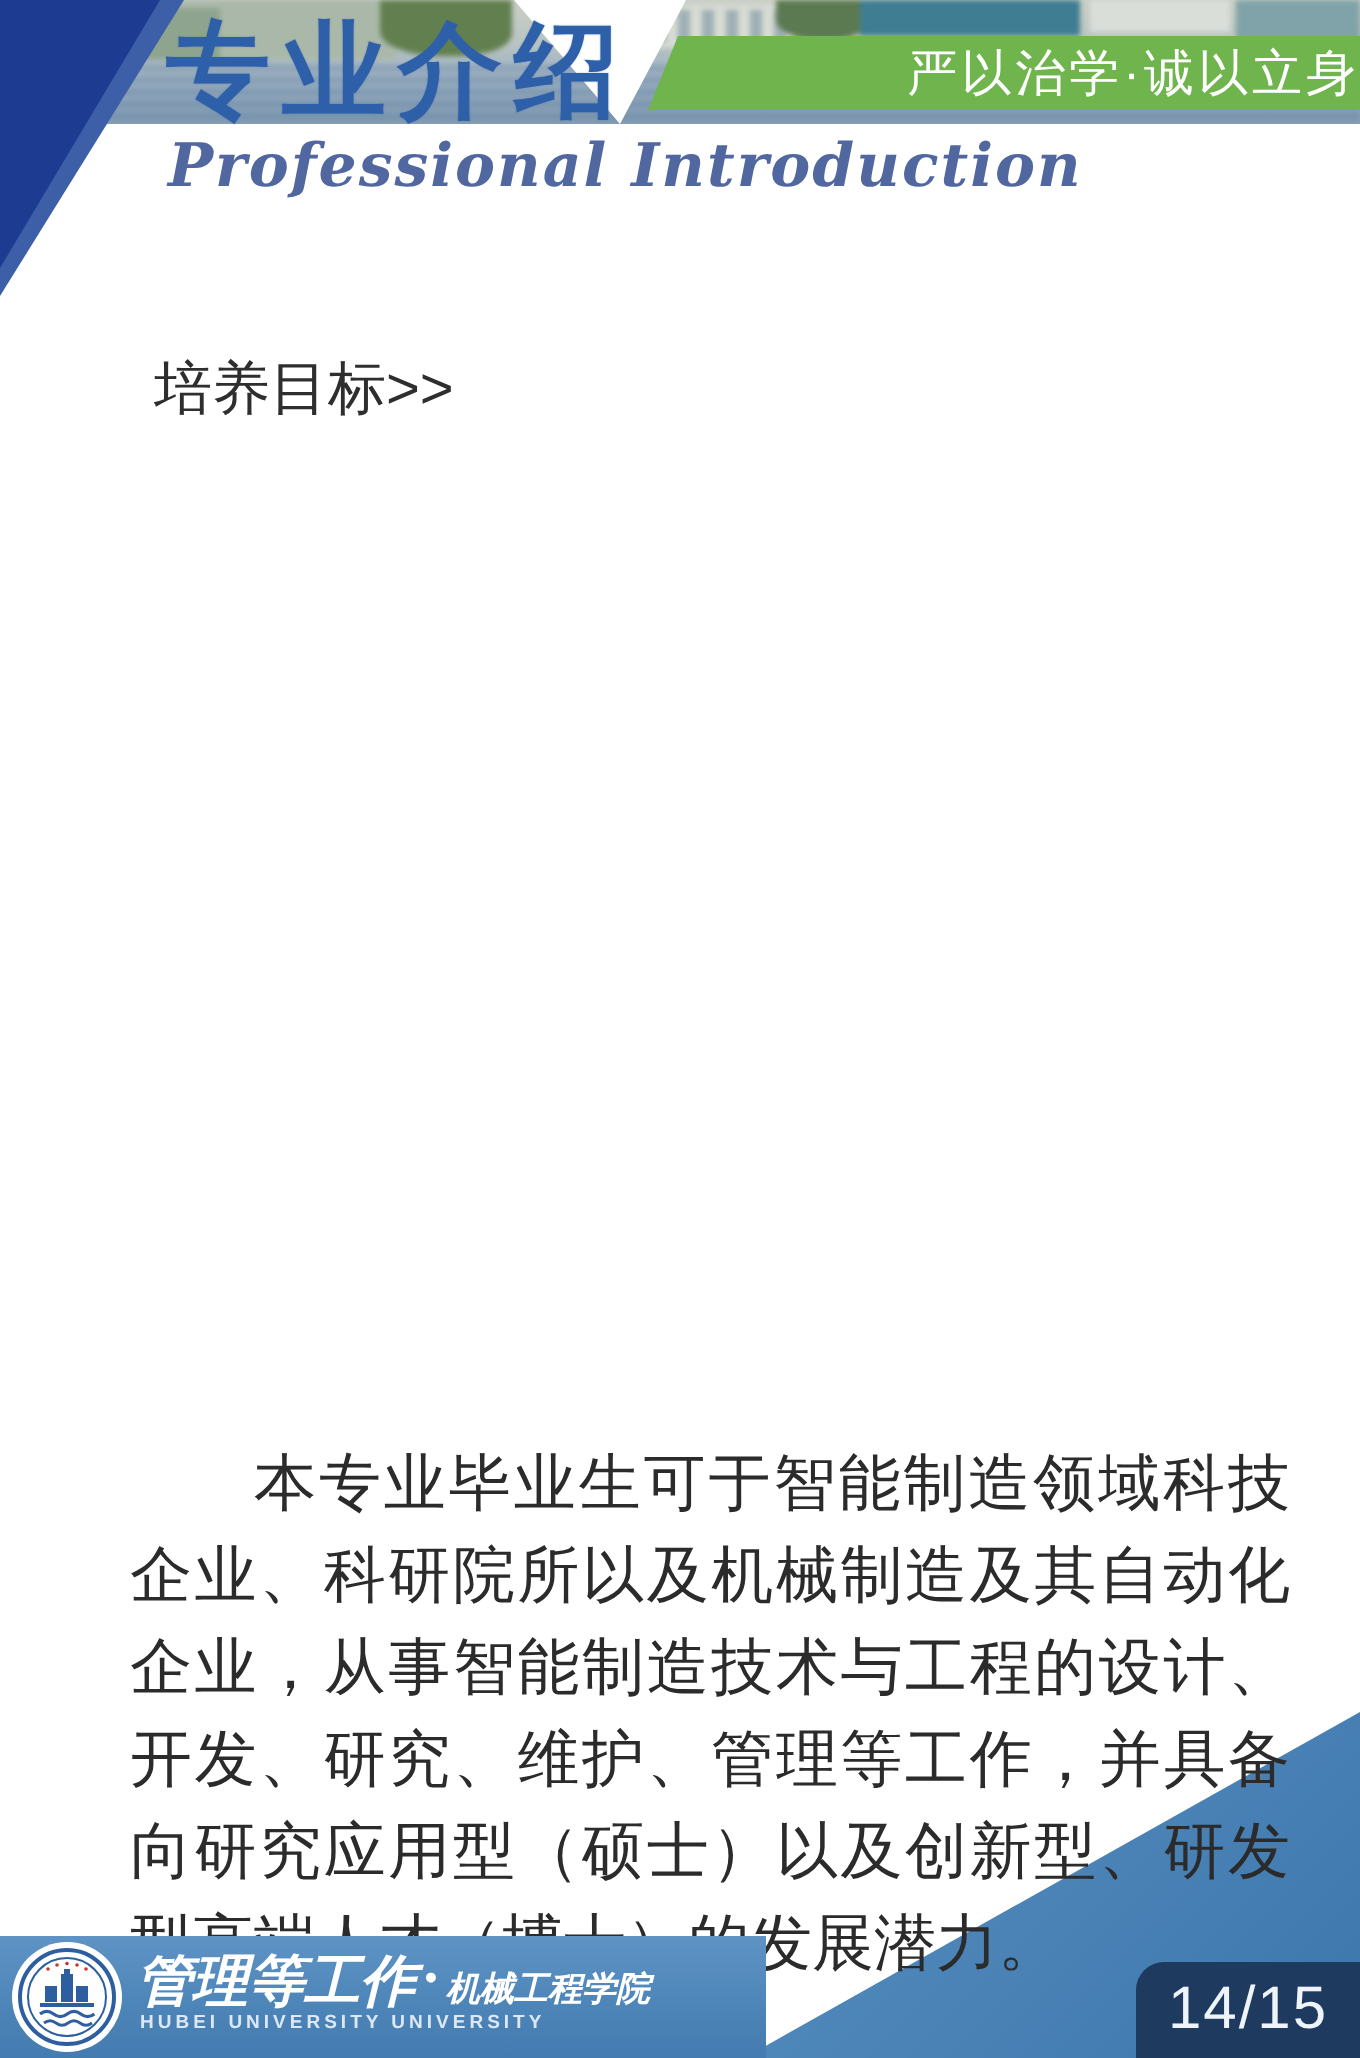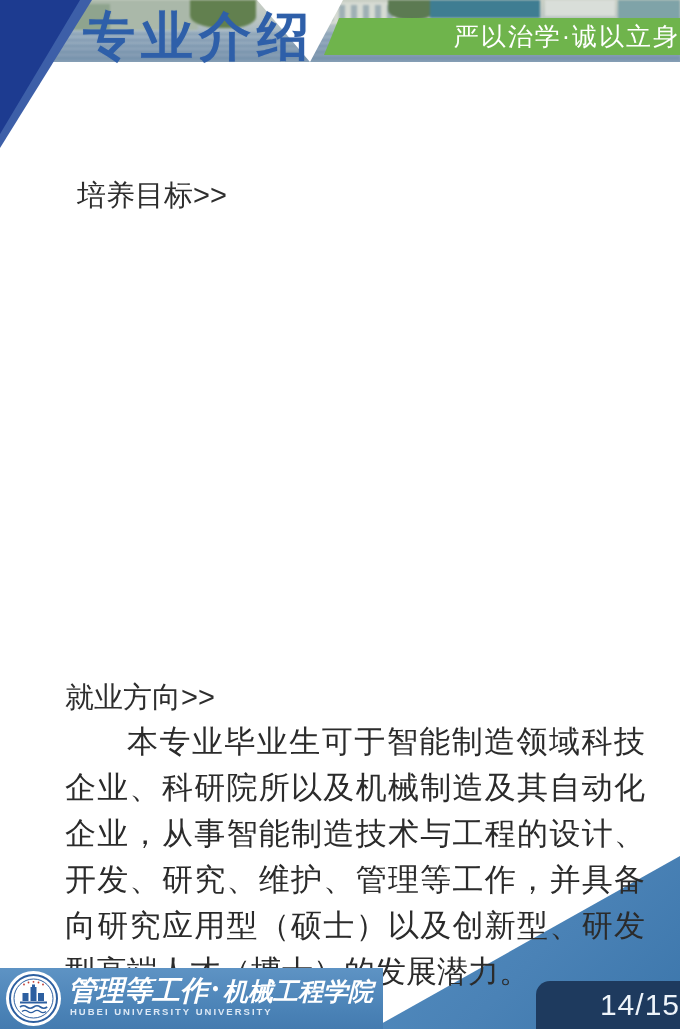--- a/index.html
+++ b/index.html
@@ -103,29 +103,29 @@
     background:#ffffff;border:0;box-sizing:border-box;
     display:flex;align-items:center;justify-content:center;
   }
   .cn-names{
     position:absolute;left:68px;top:4px;white-space:nowrap;
     font-family:"DejaVu Serif","Liberation Serif",serif;
     font-style:italic;font-weight:bold;color:#ffffff;
   }
   .cn-names .uni{font-size:28px;}
   .cn-names .sep{font-size:14px;vertical-align:6px;padding:0 3px;}
-  .cn-names .col{font-size:25px;margin-top:20px;}
+  .cn-names .col{font-size:17px;margin-top:20px;}
   .uni-en{
     position:absolute;left:70px;top:38px;
     font-size:9.5px;font-weight:bold;letter-spacing:2px;color:#dce8f5;
   }
   .page-box{
     position:absolute;right:0;bottom:0;width:112px;height:48px;
     background:var(--page_box,#1e3a5e);border-radius:14px 0 0 0;
-    display:flex;align-items:center;justify-content:flex-end;padding-left:32px;
+    display:flex;align-items:center;justify-content:center;
   }
   .page-box span{color:#eef4fa;font-size:30px;letter-spacing:1px;}
 </style>
 </head>
 <body>
 
 <div class="page">
 
   <div class="photo-strip">
     <div class="photo-blur">
@@ -145,25 +145,25 @@
   </div>
 
   <div class="tri-tl-border"></div>
   <div class="tri-tl"></div>
   <div class="tri-br"></div>
 
   <h1 class="title-cn">专业介绍</h1>
   <div class="motto-banner">
     <span>严以治学·诚以立身</span>
   </div>
+  <div class="title-en">Professional Introduction</div>
 
 
   <div class="sec-head sec1">培养目标&gt;&gt;</div>
 
-  <div class="sec-head sec2">就业方向&gt;&gt;</div>
   <p class="body-text p2">本专业毕业生可于智能制造领域科技企业、科研院所以及机械制造及其自动化企业，从事智能制造技术与工程的设计、开发、研究、维护、管理等工作，并具备向研究应用型（硕士）以及创新型、研发型高端人才（博士）的发展潜力。</p>
 
   <div class="footer-banner">
     <div class="logo-circle">
       <svg width="49" height="49" viewBox="0 0 49 49">
         <circle cx="24.5" cy="24.5" r="23.5" fill="#ffffff" stroke="#2d5fa0" stroke-width="2"></circle>
         <circle cx="24.5" cy="24.5" r="19.5" fill="none" stroke="#2d5fa0" stroke-width="1"></circle>
 
         <circle cx="15" cy="10.5" r="0.9" fill="#c23a2e"></circle>
         <circle cx="19.5" cy="8.5" r="0.9" fill="#c23a2e"></circle>

